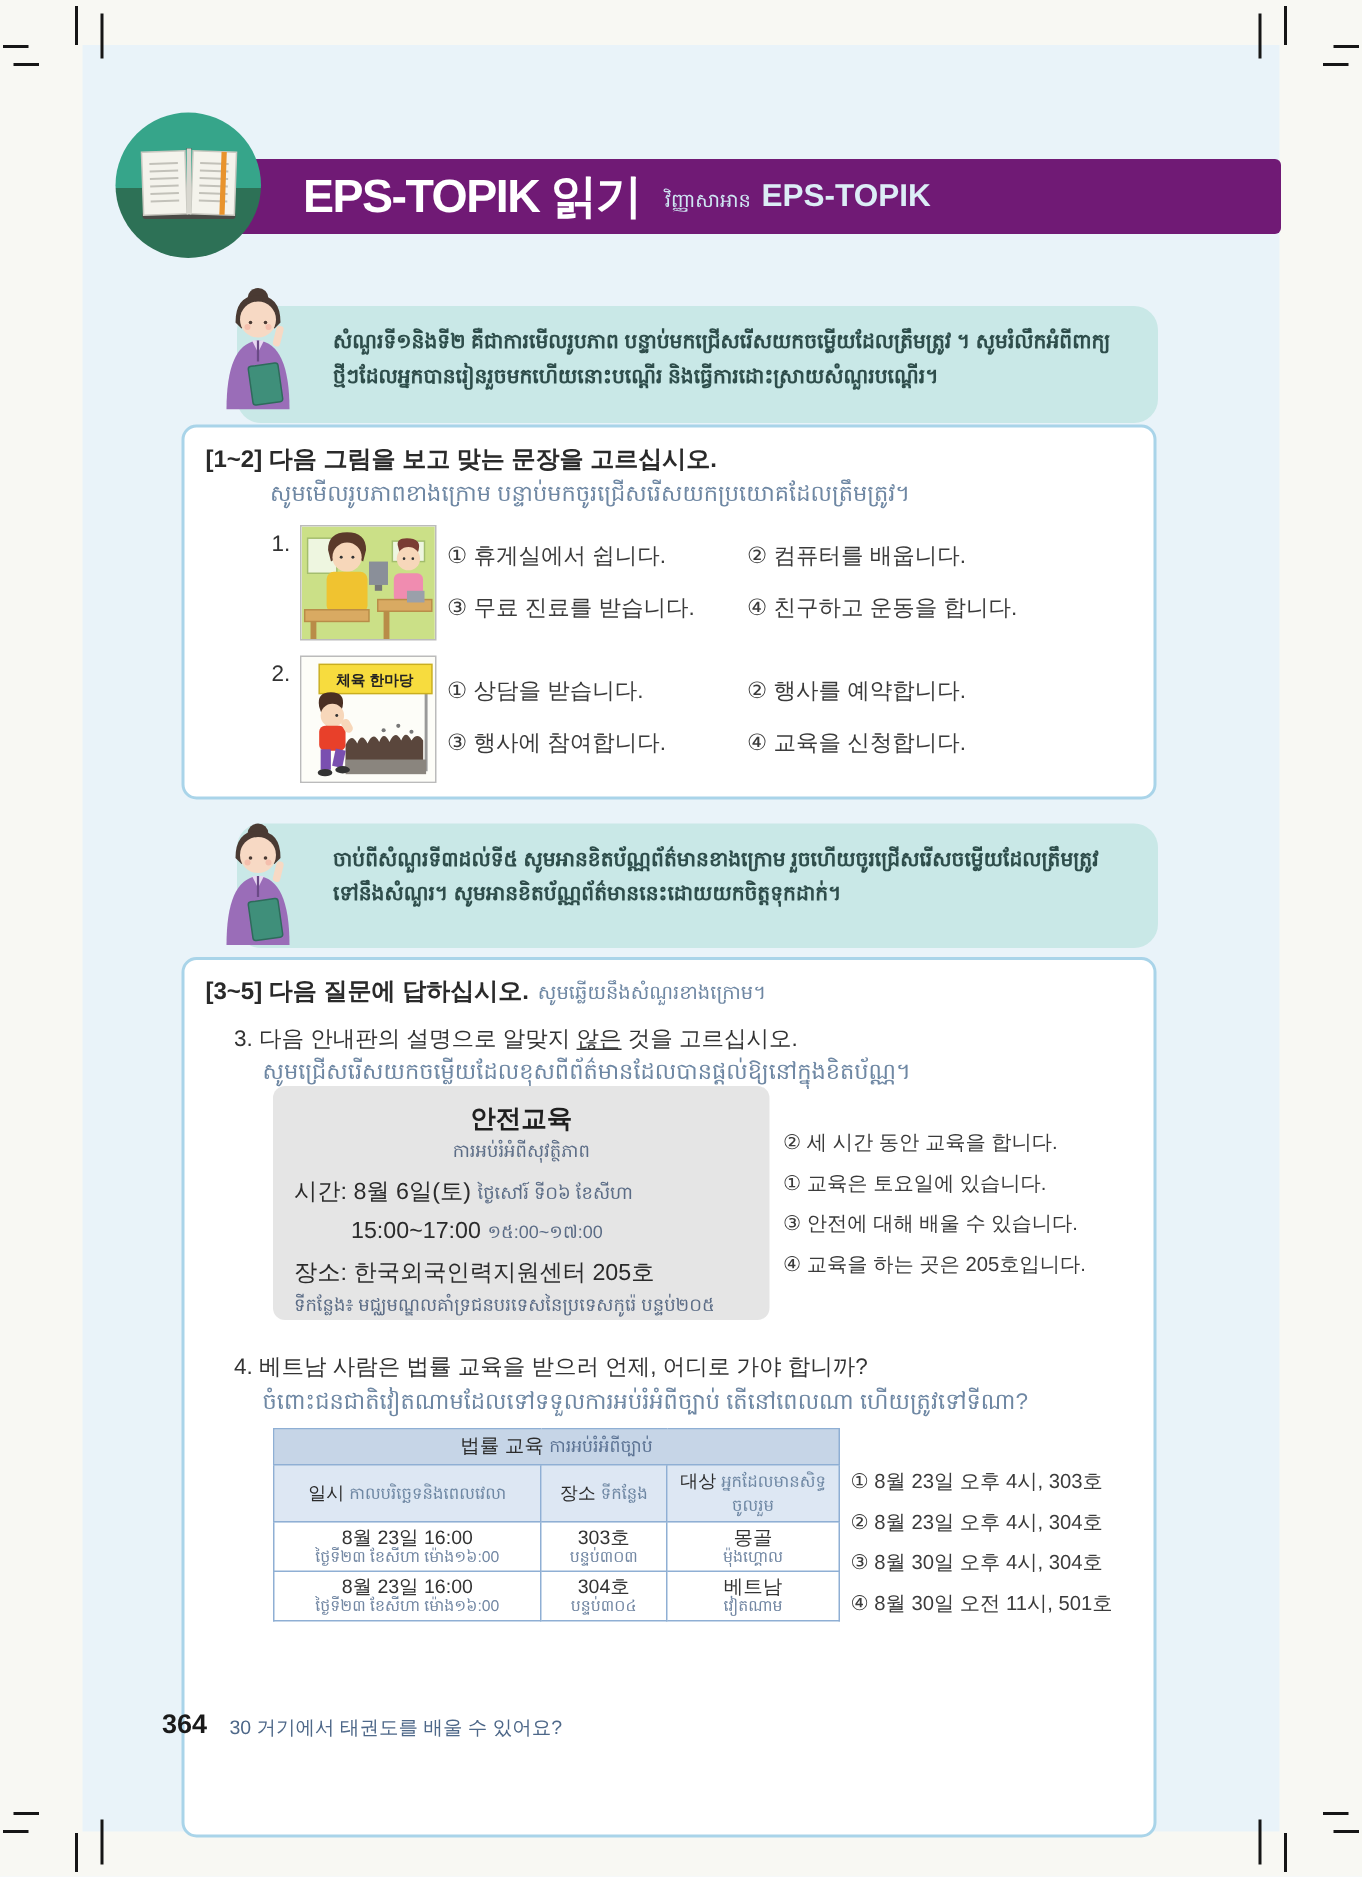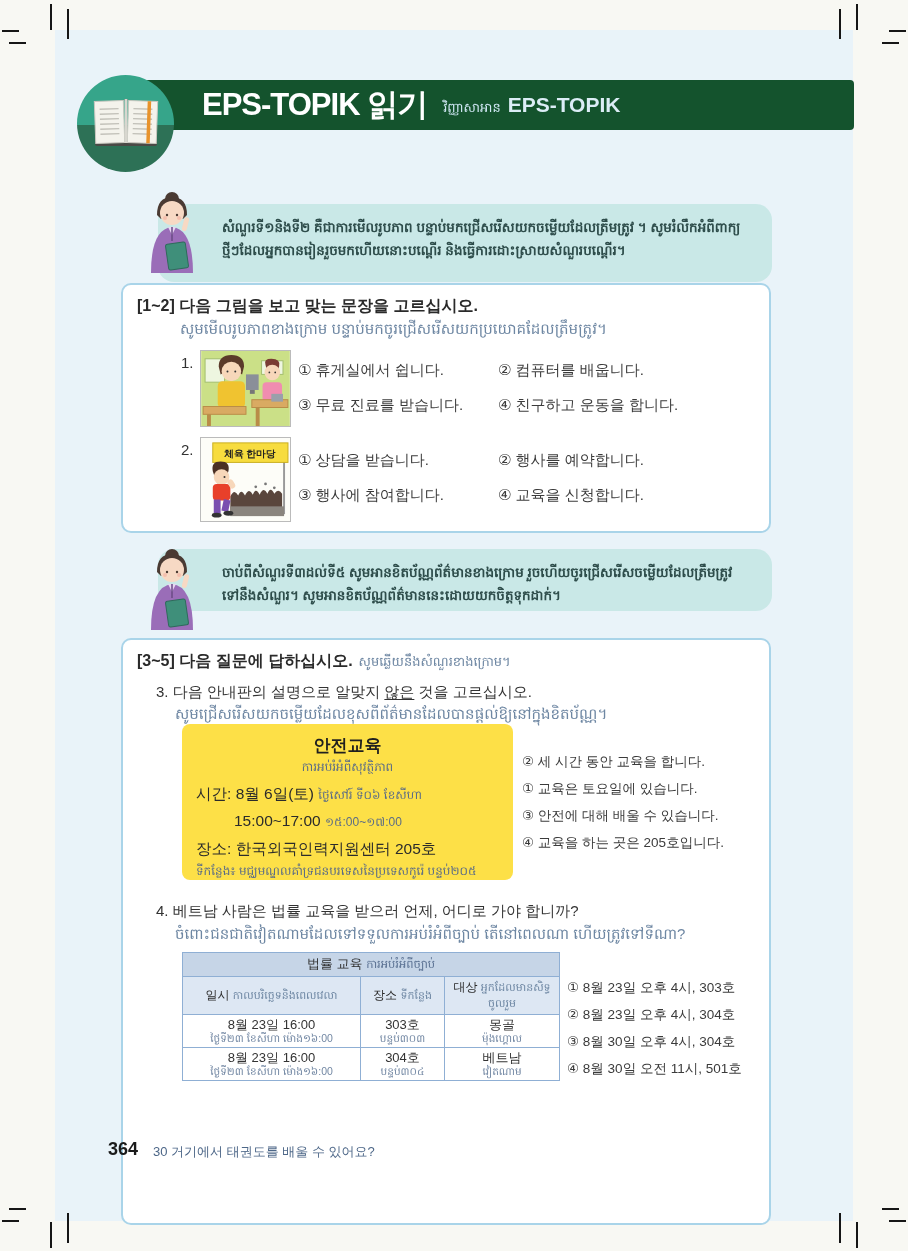--- a/index.html
+++ b/index.html
@@ -2,21 +2,21 @@
 <html><head>
 <meta charset="utf-8">
 <style>
   * { margin:0; padding:0; box-sizing:border-box; }
   body { font-family:"Liberation Sans","DejaVu Sans",sans-serif; background:#fff; }
   .canvas { position:relative; width:908px; height:1251px; background:#f8f8f3; overflow:hidden; }
   .page-inner { position:absolute; left:55px; top:30px; width:798px; height:1191px; background:#e9f3f9; }
   .mark { position:absolute; background:#161616; }
 
   
-  .banner { position:absolute; left:126px; top:80px; width:728px; height:50px; background:#14532d;
+  .banner { position:absolute; left:126px; top:106px; width:728px; height:50px; background:#701a75;
             border-radius:0 4px 4px 0; display:flex; align-items:center; padding-left:76px; }
   .banner-title { color:#ffffff; font-size:31px; font-weight:bold; letter-spacing:-1px; }
   .banner-sub-km { color:#cfe7f3; font-size:13px; margin-left:16px; margin-top:6px; }
   .banner-sub-en { color:#dcedf6; font-size:21px; font-weight:bold; margin-left:7px; }
   .circle-badge { position:absolute; left:77px; top:75px; width:97px; height:97px; border-radius:50%;
                   background:linear-gradient(180deg,#36a58a 52%,#2d7156 52%);
                   display:flex; align-items:center; justify-content:center; }
 
   
   .intro { position:absolute; left:158px; width:614px; background:#c9e8e7; border-radius:16px;
@@ -30,21 +30,21 @@
   .km-sub { position:absolute; font-size:15px; color:#6e87a3; }
   .qnum { position:absolute; font-size:15px; color:#333; }
   .qline { position:absolute; font-size:15px; color:#333; }
   .qline u { text-underline-offset:2px; }
   .illus { position:absolute; border:1px solid #bbb; }
   .opts { position:absolute; display:grid; grid-template-columns:200px 230px; row-gap:16px;
           font-size:15px; color:#3b3b3b; }
   .vopts { position:absolute; font-size:13.5px; color:#3b3b3b; line-height:27px; white-space:nowrap; }
 
   
-  .notice { position:absolute; left:59px; top:84px; width:331px; height:156px; background:#fde047;
+  .notice { position:absolute; left:59px; top:84px; width:331px; height:156px; background:#e5e5e5;
             border-radius:8px; padding:10px 14px; }
   .notice-title { text-align:center; font-size:17px; font-weight:bold; color:#1f1f1f; }
   .notice-km { text-align:center; font-size:12px; color:#5b6c86; margin-top:2px; }
   .notice-line { margin-top:7px; font-size:15.5px; color:#2b2b2b; }
   .notice-line .km { font-size:12px; color:#5b6c86; }
   .indent { padding-left:38px; }
   .notice-km-line { margin-top:3px; font-size:12px; color:#5b6c86; }
 
   
   table.law { position:absolute; left:59px; top:312px; width:377px; border-collapse:collapse;
@@ -212,21 +212,21 @@
     <circle cx="28" cy="26" r="1.2" fill="#4a3a33"></circle>
       <circle cx="38" cy="26" r="1.2" fill="#4a3a33"></circle>
     <circle cx="26" cy="29" r="2" fill="#f2b4a4" opacity="0.7"></circle>
       <circle cx="40" cy="29" r="2" fill="#f2b4a4" opacity="0.7"></circle>
     <path d="M12 84 Q12 40 33 38 Q54 40 54 84 Z" fill="#9a6db8"></path>
     <path d="M29 38 L33 46 L37 38 Z" fill="#e8d7f2"></path>
     <rect x="44" y="28" width="5" height="14" rx="2.5" fill="#f7d9c4" transform="rotate(14 46 35)"></rect>
     <rect x="28" y="54" width="20" height="26" rx="2" fill="#3f8f7a" stroke="#2e6b5b" transform="rotate(-8 38 67)"></rect>
     <line x1="33" y1="38" x2="33" y2="52" stroke="#6a4a86" stroke-width="1.5"></line>
   </svg>
-  <div class="intro" style="top:549px; height:62px">
+  <div class="intro" style="top:549px; height:83px">
     <span>ចាប់ពីសំណួរទី៣ដល់ទី៥ សូមអានខិតប័ណ្ណព័ត៌មានខាងក្រោម រួចហើយចូរជ្រើសរើសចម្លើយដែលត្រឹមត្រូវទៅនឹងសំណួរ។ សូមអានខិតប័ណ្ណព័ត៌មាននេះដោយយកចិត្តទុកដាក់។</span>
   </div>
 
   <div class="qbox" style="top:638px; height:587px">
     <div class="qhead">
       <span>[3~5] 다음 질문에 답하십시오.</span><span class="km-inline">សូមឆ្លើយនឹងសំណួរខាងក្រោម។</span>
     </div>
 
     <div class="qline" style="left:33px; top:43px">
       <span>3.</span>

